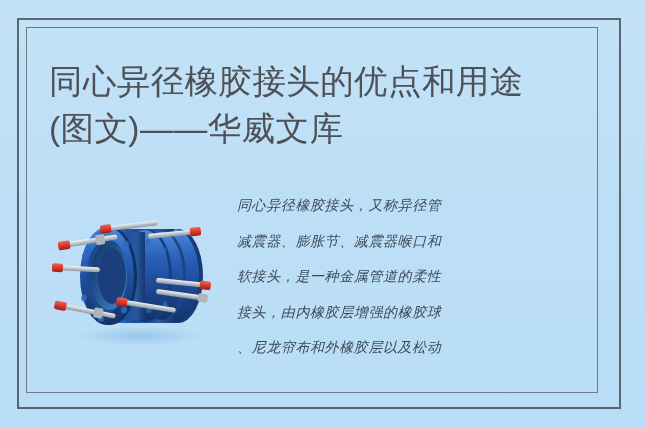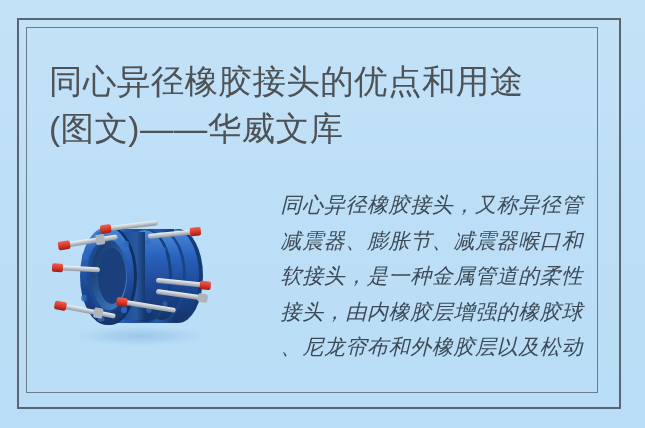--- a/index.html
+++ b/index.html
@@ -74,27 +74,27 @@
     height: 148px;
   }
 
   
   #body-text {
     position: absolute;
     left: 237px;
     top: 188px;
     width: 346px;
     color: #3c4a57;
-    font-size: 21px;
+    font-size: 14px;
     line-height: 35.6px;
     letter-spacing: 0.6px;
     font-family: "DejaVu Serif", "Liberation Serif", serif;
     font-style: italic;
     white-space: pre-line;
-    text-align: right;
+    text-align: left;
   }
 </style>
 </head>
 <body>
 
 <div id="card">
 
   <div class="frame-outer"></div>
   <div class="frame-inner"></div>
 

